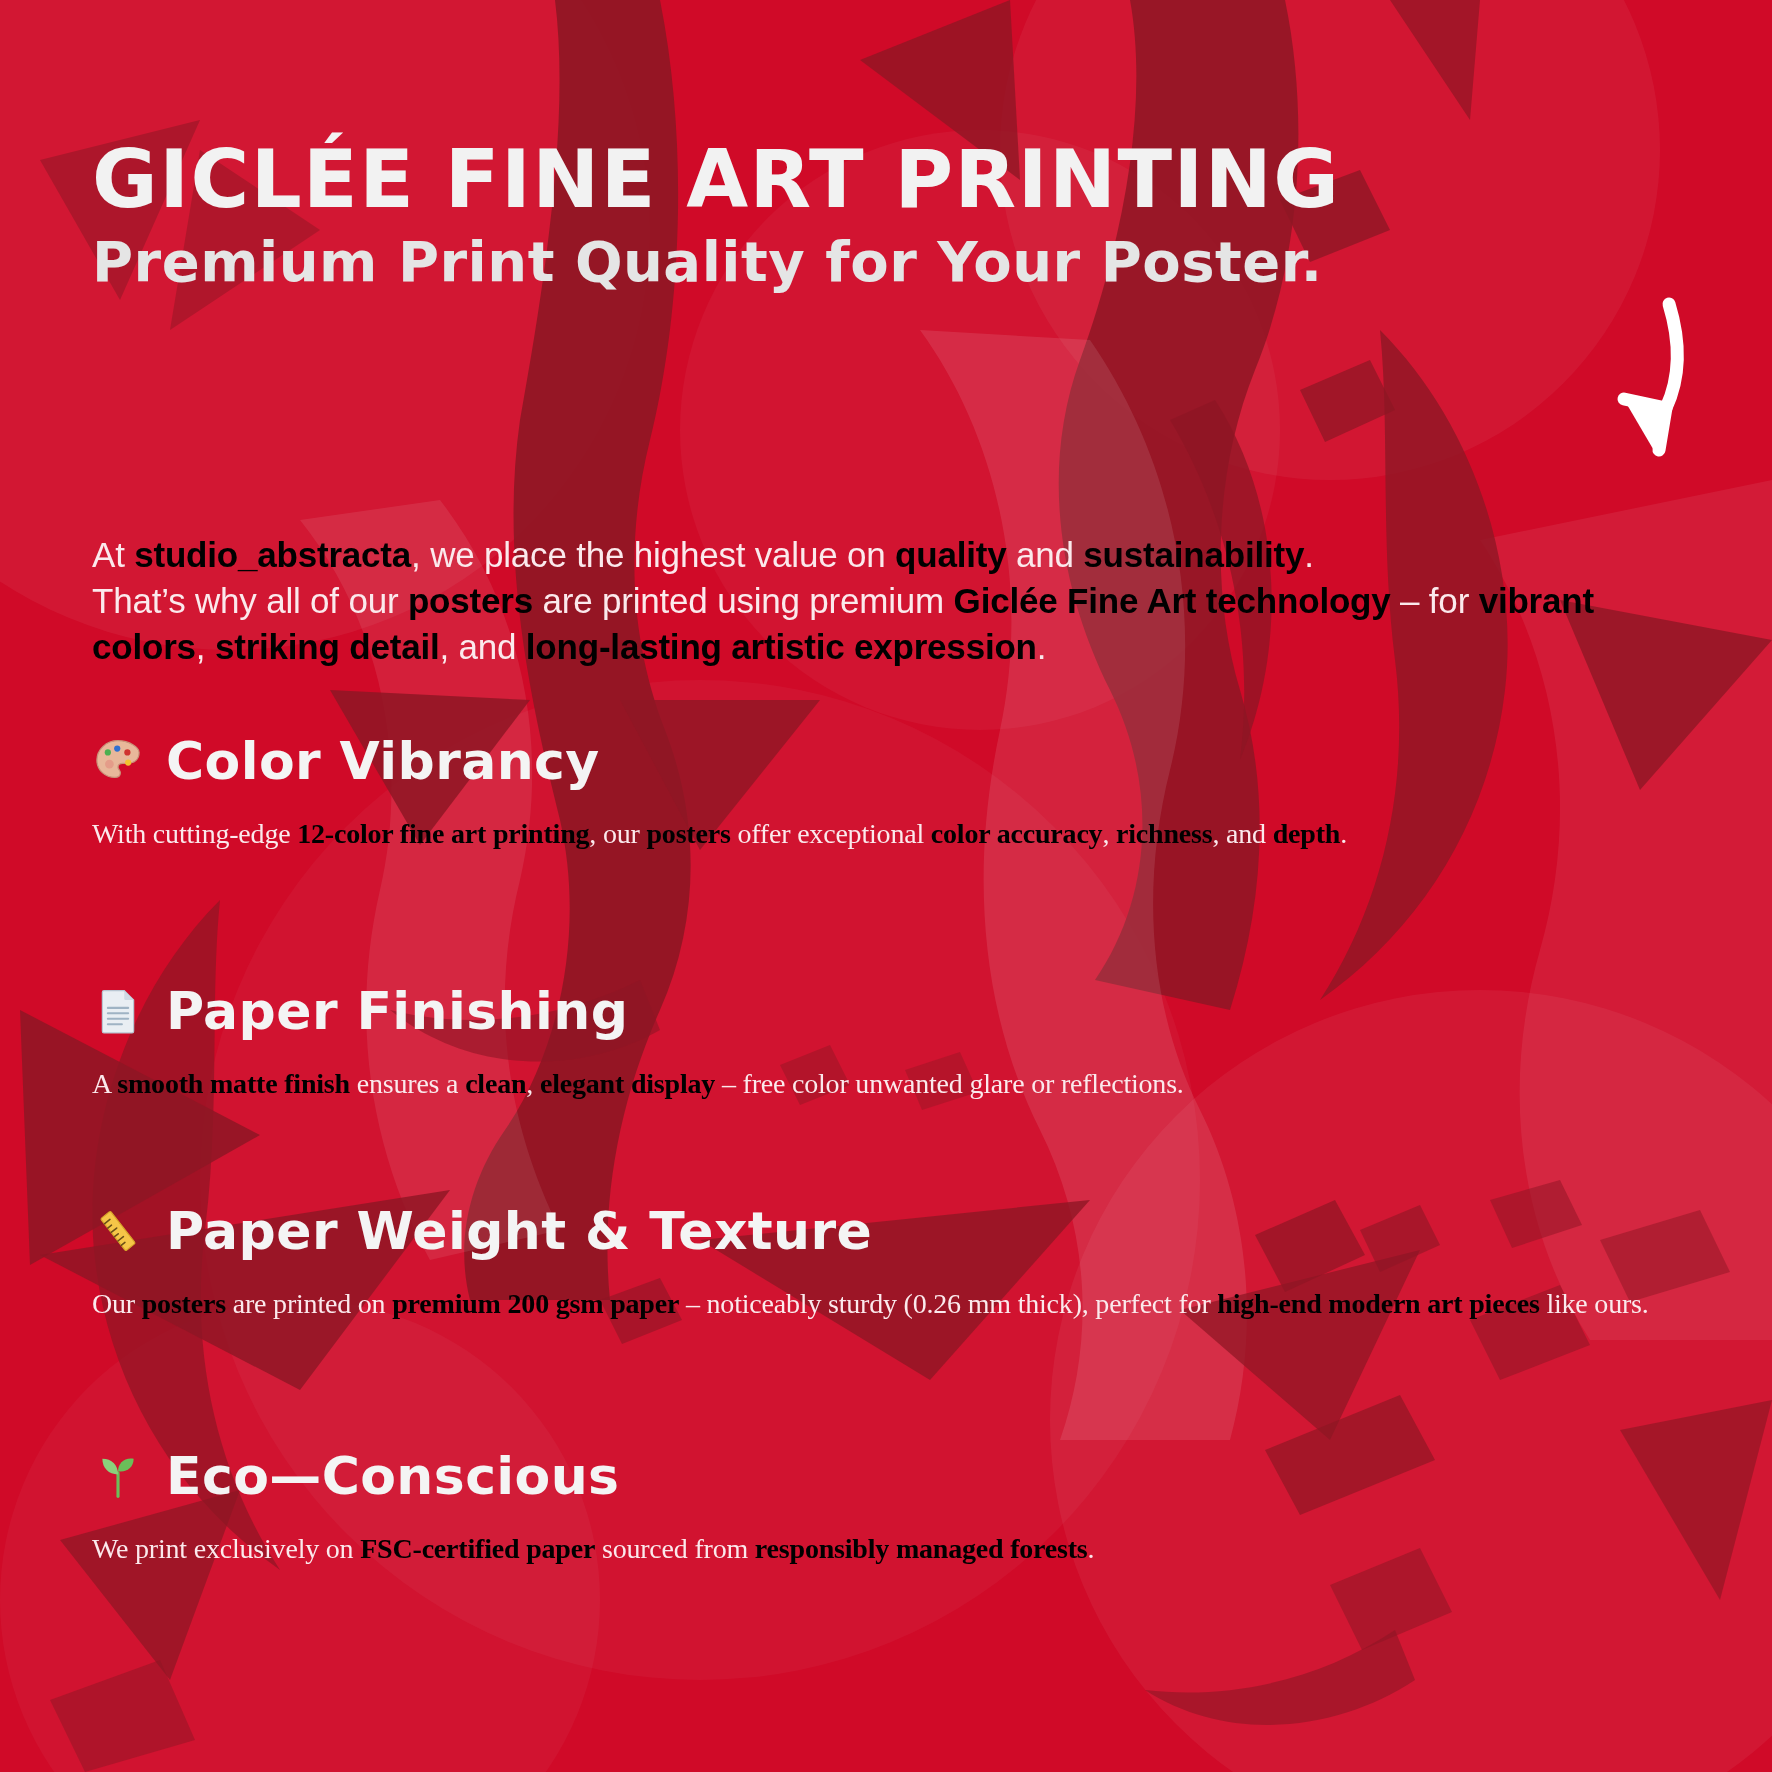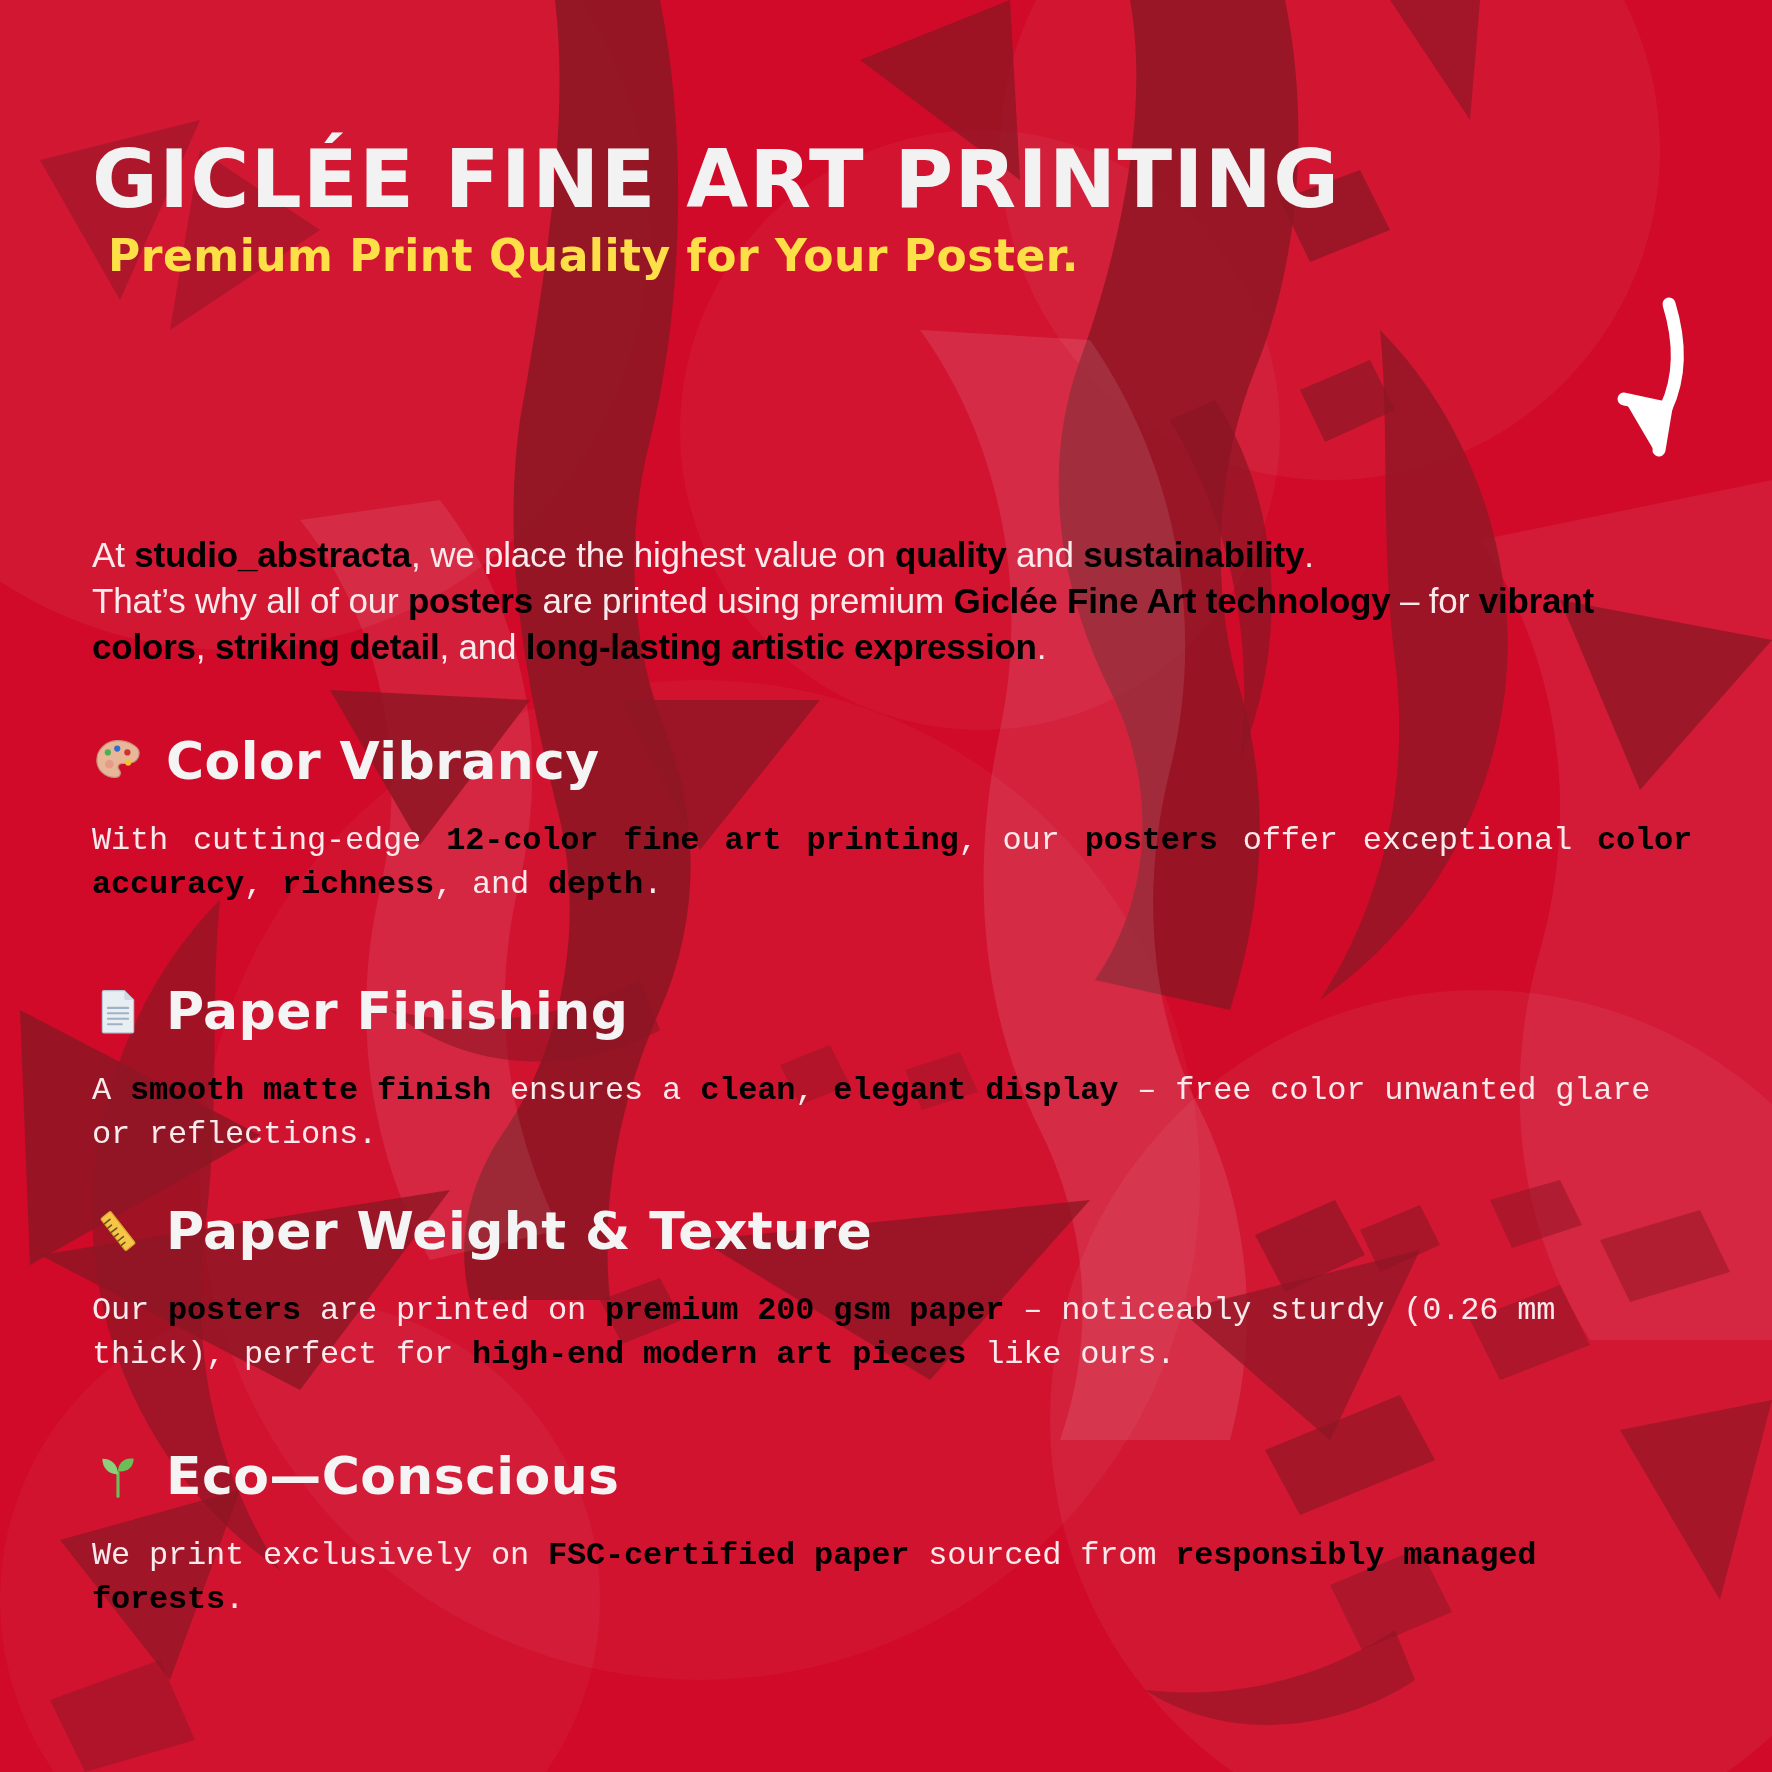--- a/index.html
+++ b/index.html
@@ -46,25 +46,25 @@
     font-size: 80px;
     line-height: 0.95;
     letter-spacing: 1.5px;
     color: #f2f2f2;
     margin: 0;
     white-space: nowrap;
   }
   .subtitle {
     font-family: "DejaVu Sans", sans-serif;
     font-weight: bold;
-    font-size: 44px;
+    font-size: 56px;
     line-height: 1.08;
     letter-spacing: 0.5px;
-    color: #fde047;
-    margin: 14px 0 0 16px;
+    color: #e5e5e5;
+    margin: 14px 0 0 0;
     white-space: nowrap;
   }
 
   
   #arrow {
     position: absolute;
     left: 1584px;
     top: 282px;
     width: 196px;
     height: 196px;
@@ -104,22 +104,22 @@
     font-family: "DejaVu Sans", sans-serif;
     font-weight: bold;
     font-size: 52px;
     line-height: 1;
     letter-spacing: 0.4px;
     color: #f4f4f4;
     white-space: nowrap;
     text-align: right;
   }
   .sec-body {
-    font-family: Liberation Mono, monospace;
-    font-size: 32px;
+    font-family: Liberation Serif, serif;
+    font-size: 28px;
     line-height: 1.36;
     color: #fbe9ec;
     letter-spacing: -0.2px;
   }
   .justify { text-align: justify; }
 
   
   #sec-0 { top: 735px; }
   #sec-1 { top: 985px; }
   #sec-2 { top: 1205px; }

